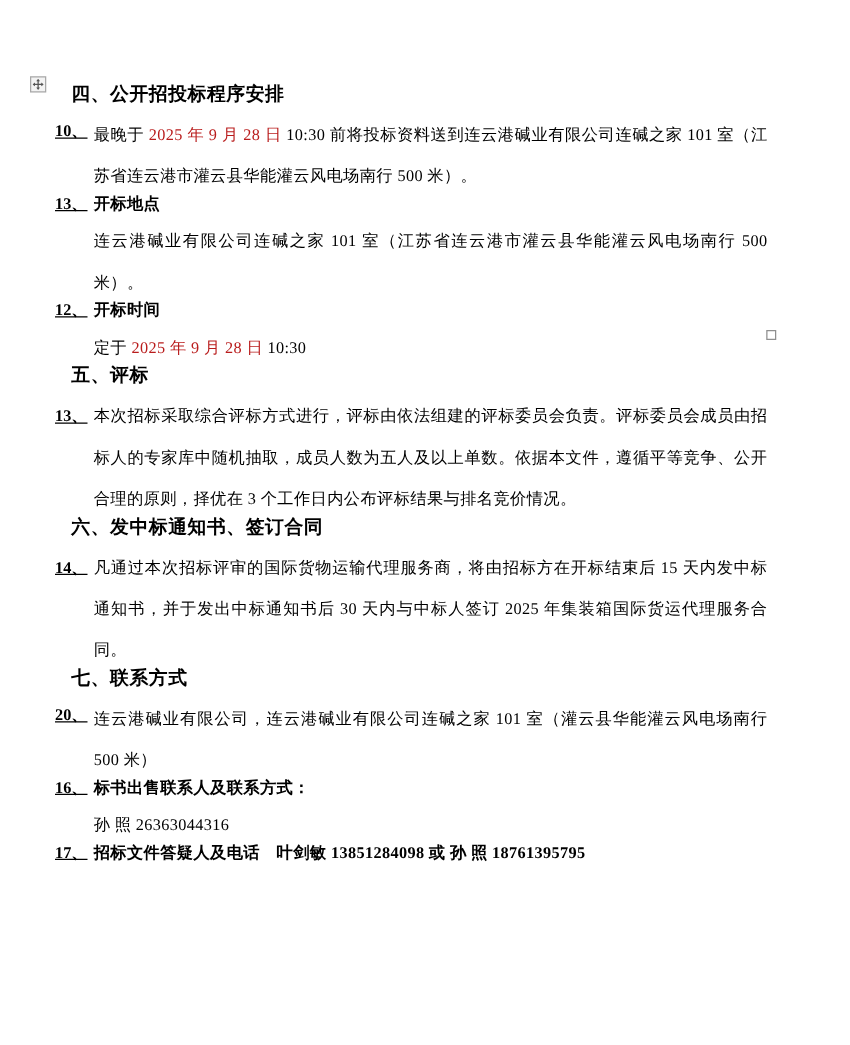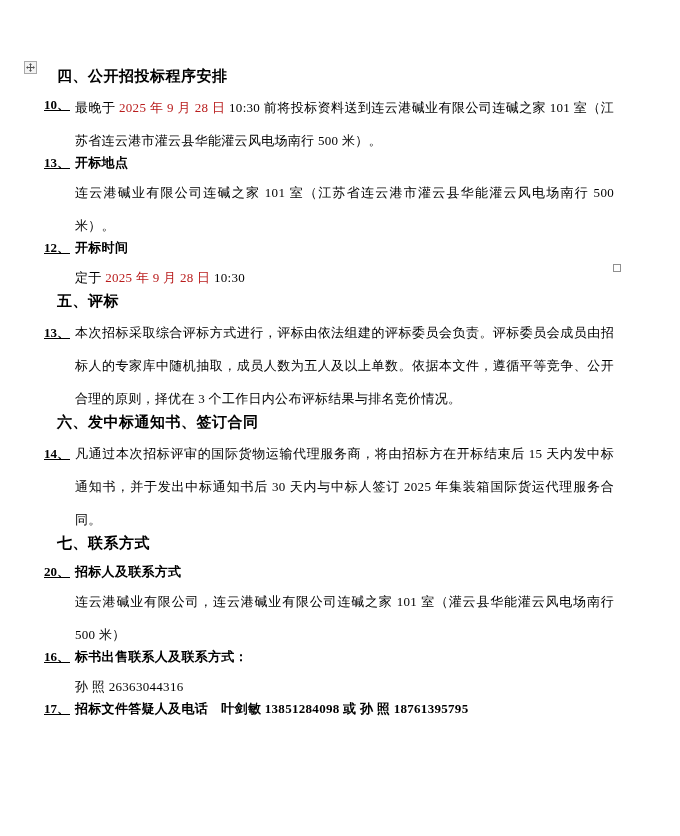--- a/index.html
+++ b/index.html
@@ -122,21 +122,20 @@
         <div class="body"><span>本次招标采取综合评标方式进行，评标由依法组建的评标委员会负责。评标委员会成员由招标人的专家库中随机抽取，成员人数为五人及以上单数。依据本文件，遵循平等竞争、公开合理的原则，择优在 3 个工作日内公布评标结果与排名竞价情况。</span></div>
       </div>
       <div class="sec-heading">六、发中标通知书、签订合同</div>
       <div class="item plain">
         <span class="num">14、</span>
         <div class="body"><span>凡通过本次招标评审的国际货物运输代理服务商，将由招标方在开标结束后 15 天内发中标通知书，并于发出中标通知书后 30 天内与中标人签订 2025 年集装箱国际货运代理服务合同。</span></div>
       </div>
       <div class="sec-heading">七、联系方式</div>
       <div class="item">
         <span class="num">20、</span>
-        <span class="label">招标人及联系方式</span>
         <div class="body"><span>连云港碱业有限公司，连云港碱业有限公司连碱之家 101 室（灌云县华能灌云风电场南行 500 米）</span></div>
       </div>
       <div class="item">
         <span class="num">16、</span>
         <span class="label regular">标书出售联系人及联系方式：</span>
         <div class="body"><span>孙 照 26363044316</span></div>
       </div>
       <div class="item">
         <span class="num">17、</span>
         <span class="label regular">招标文件答疑人及电话　叶剑敏 13851284098 或 孙 照 18761395795</span>

